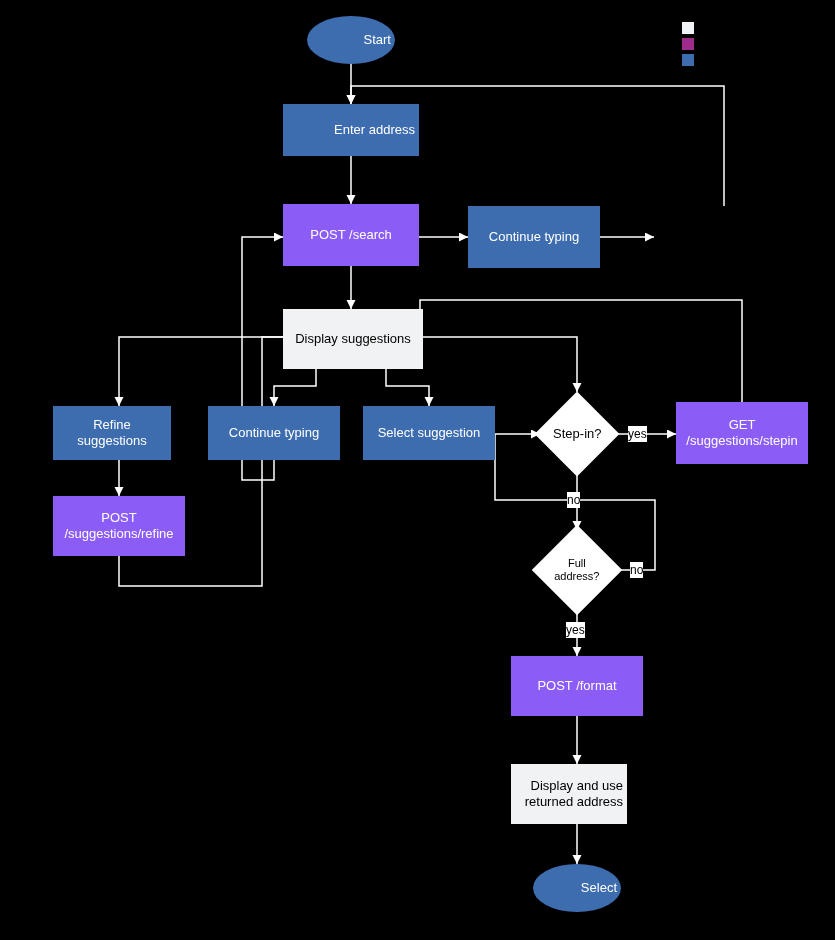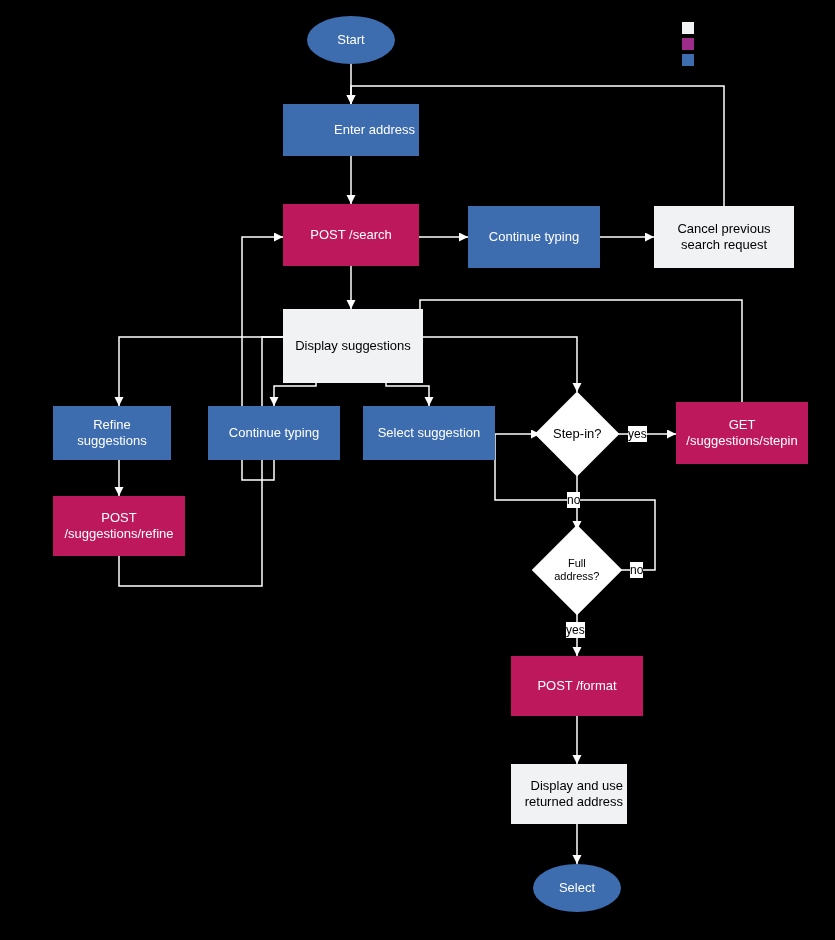--- a/index.html
+++ b/index.html
@@ -1,21 +1,21 @@
 <!DOCTYPE html>
 <html><head>
 <meta charset="utf-8">
 <style>
   html,body{margin:0;padding:0;background:#000;font-family:Arial,Helvetica,sans-serif;}
   .canvas{position:relative;width:835px;height:940px;background:#000;}
   .node{position:absolute;display:flex;align-items:center;justify-content:center;
         text-align:center;font-size:13px;line-height:1.2;padding:4px;box-sizing:border-box;}
-  .ellipse{border-radius:50%;background:#3d6caf;color:#fff;}
+  .ellipse{border-radius:50%;background:#3d6caf;color:#fff;justify-content:flex-end;}
   .rect-blue{background:#3d6caf;color:#fff;}
-  .rect-purple{background:#be185d;color:#fff;}
+  .rect-purple{background:#8b5cf6;color:#fff;}
   .rect-white{background:#f1f2f4;color:#000;}
   .diamond{background:#fff;color:#000;transform:rotate(45deg);}
   .diamond > span{transform:rotate(-45deg);display:block;}
   .edge-label{position:absolute;background:#fff;color:#000;font-size:12px;padding:1px 0;}
   .legend-box{position:absolute;width:12px;height:12px;}
   line{stroke:#fff;stroke-width:1.5;}
   .arrowhead{fill:#fff;}
 </style>
 </head>
 <body>
@@ -85,25 +85,22 @@
   </div>
 
   <div class="node rect-purple" style="left:283px;top:204px;width:136px;height:62px;">
     <span>POST /search</span>
   </div>
 
   <div class="node rect-blue" style="left:468px;top:206px;width:132px;height:62px;">
     <span>Continue typing</span>
   </div>
 
-  <div class="node rect-white" style="left:654px;top:206px;width:140px;height:62px;">
-    <span>Cancel previous search request</span>
-  </div>
 
-  <div class="node rect-white" style="left:283px;top:309px;width:140px;height:74px;">
+  <div class="node rect-white" style="left:283px;top:309px;width:140px;height:60px;">
     <span>Display suggestions</span>
   </div>
 
   <div class="node rect-blue" style="left:53px;top:406px;width:118px;height:54px;">
     <span>Refine suggestions</span>
   </div>
 
   <div class="node rect-blue" style="left:208px;top:406px;width:132px;height:54px;">
     <span>Continue typing</span>
   </div>

